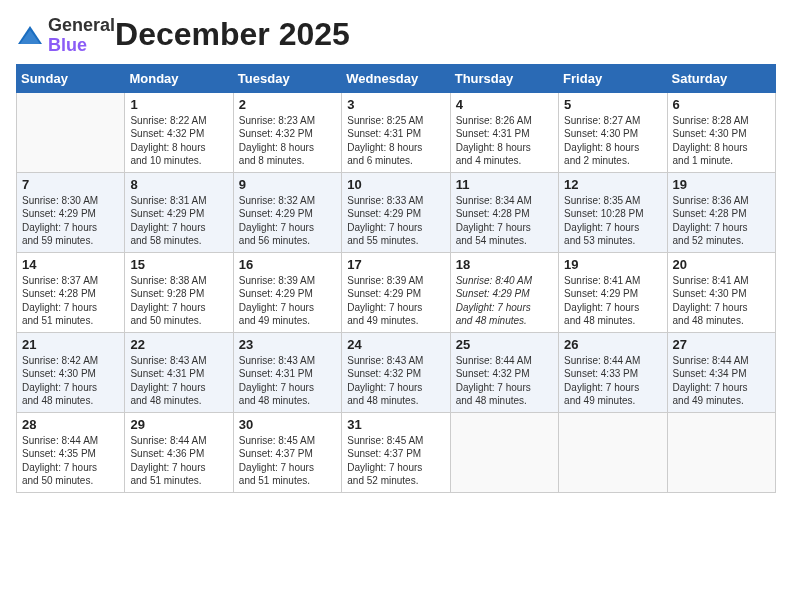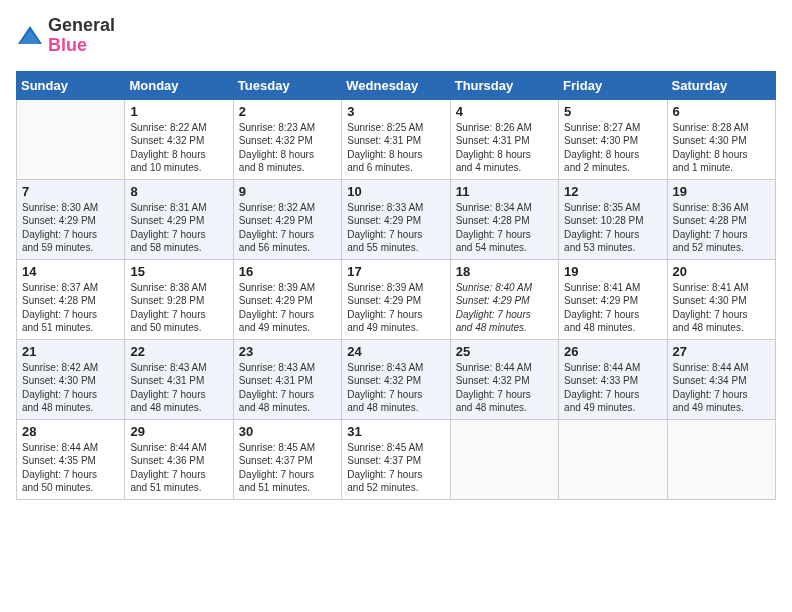--- a/index.html
+++ b/index.html
@@ -20,41 +20,41 @@
       display: flex;
       align-items: center;
       gap: 4px;
     }
     .logo-text {
       font-size: 18px;
       font-weight: bold;
       line-height: 1.1;
     }
     .logo-text .general { color: #333; }
-    .logo-text .blue { color: #ec4899; }
+    .logo-text .blue { color: #8b5cf6; }
     .logo-icon {
       width: 28px;
       height: 28px;
     }
     .title-block {
       text-align: right;
     }
     .month-year {
       font-size: 32px;
       font-weight: bold;
       color: #222;
     }
     .location {
       font-size: 15px;
       color: #333;
     }
     .calendar {
       width: 100%;
       border-collapse: collapse;
-      margin-top: 15px;
+      margin-top: 8px;
     }
     .calendar th {
       background: #2a6ab5;
       color: #fff;
       font-size: 13px;
       font-weight: bold;
       padding: 6px 4px;
       text-align: left;
       border: 1px solid #2a6ab5;
     }
@@ -94,20 +94,21 @@
     <svg class="logo-icon" viewBox="0 0 28 28" xmlns="http://www.w3.org/2000/svg">
       <polygon points="14,4 26,22 2,22" fill="#1a6dc0"></polygon>
       <polygon points="14,8 24,22 4,22" fill="#5599dd" opacity="0.5"></polygon>
     </svg>
     <div class="logo-text">
       <span class="general">General</span><br>
       <span class="blue">Blue</span>
     </div>
   </div>
   <div class="title-block">
+    <div class="month-year">December 2025</div>
   </div>
 </div>
 
 <table class="calendar">
   <thead>
     <tr>
     <th>Sunday</th>
         <th>Monday</th>
         <th>Tuesday</th>
         <th>Wednesday</th>

